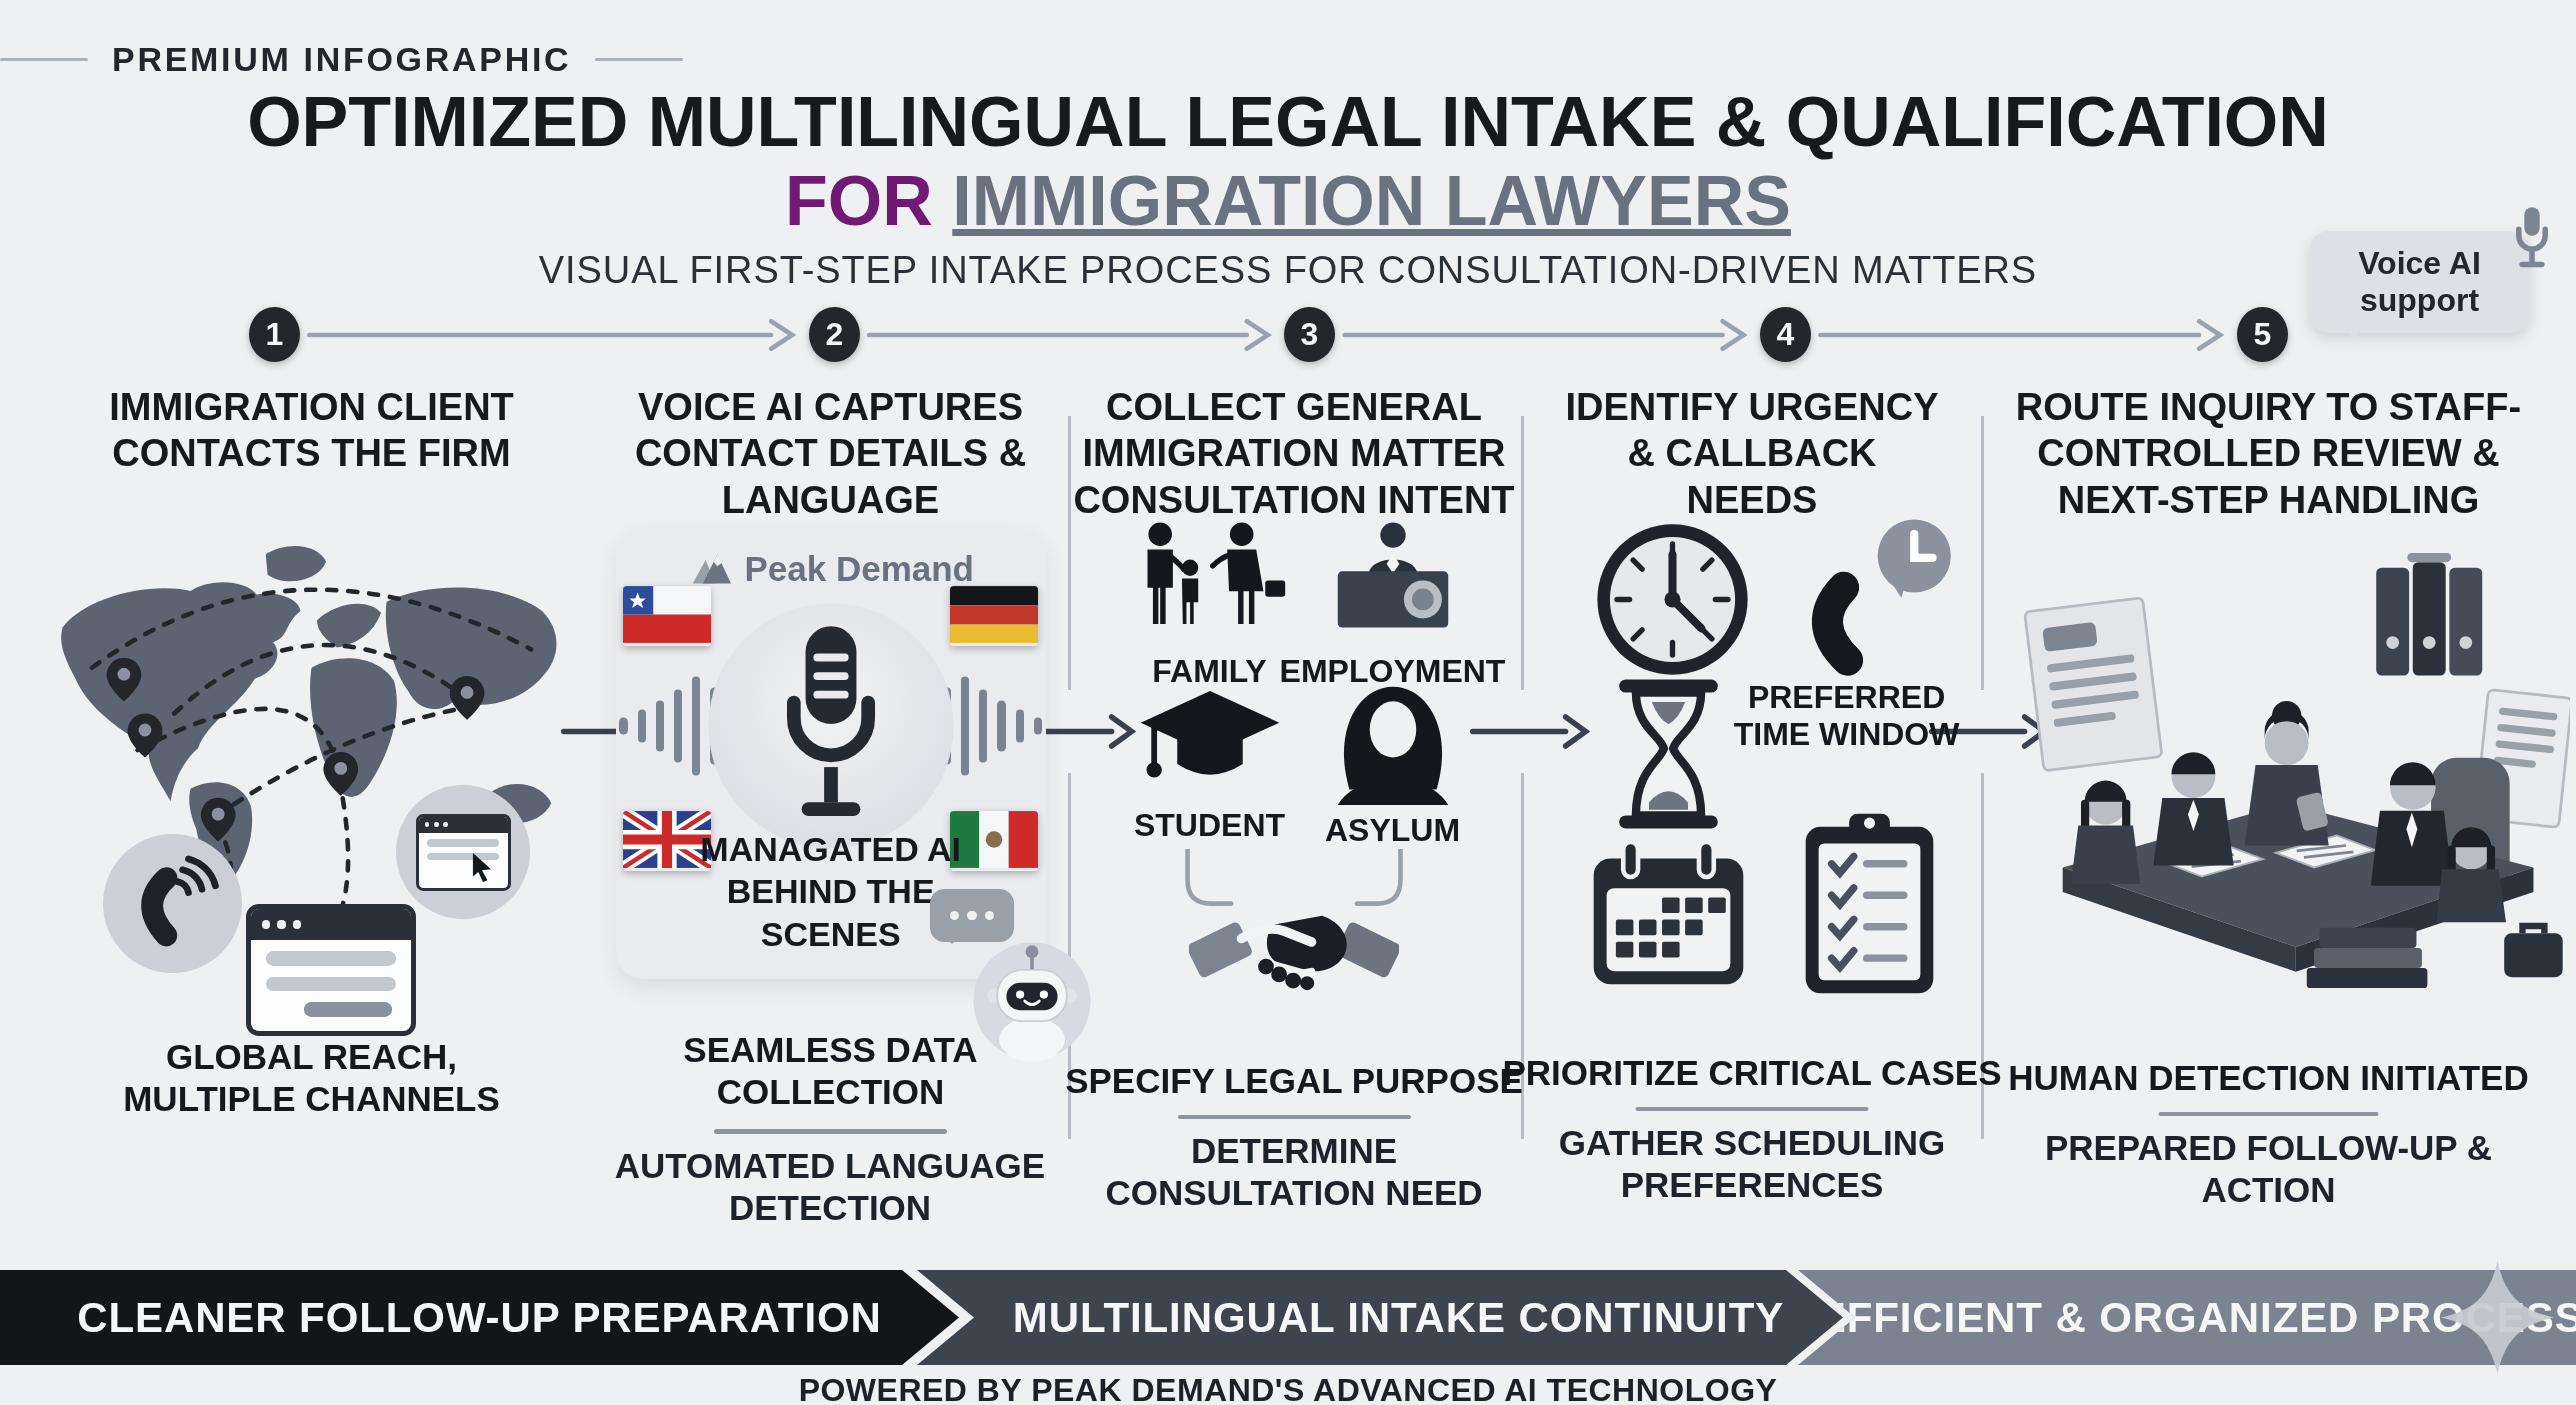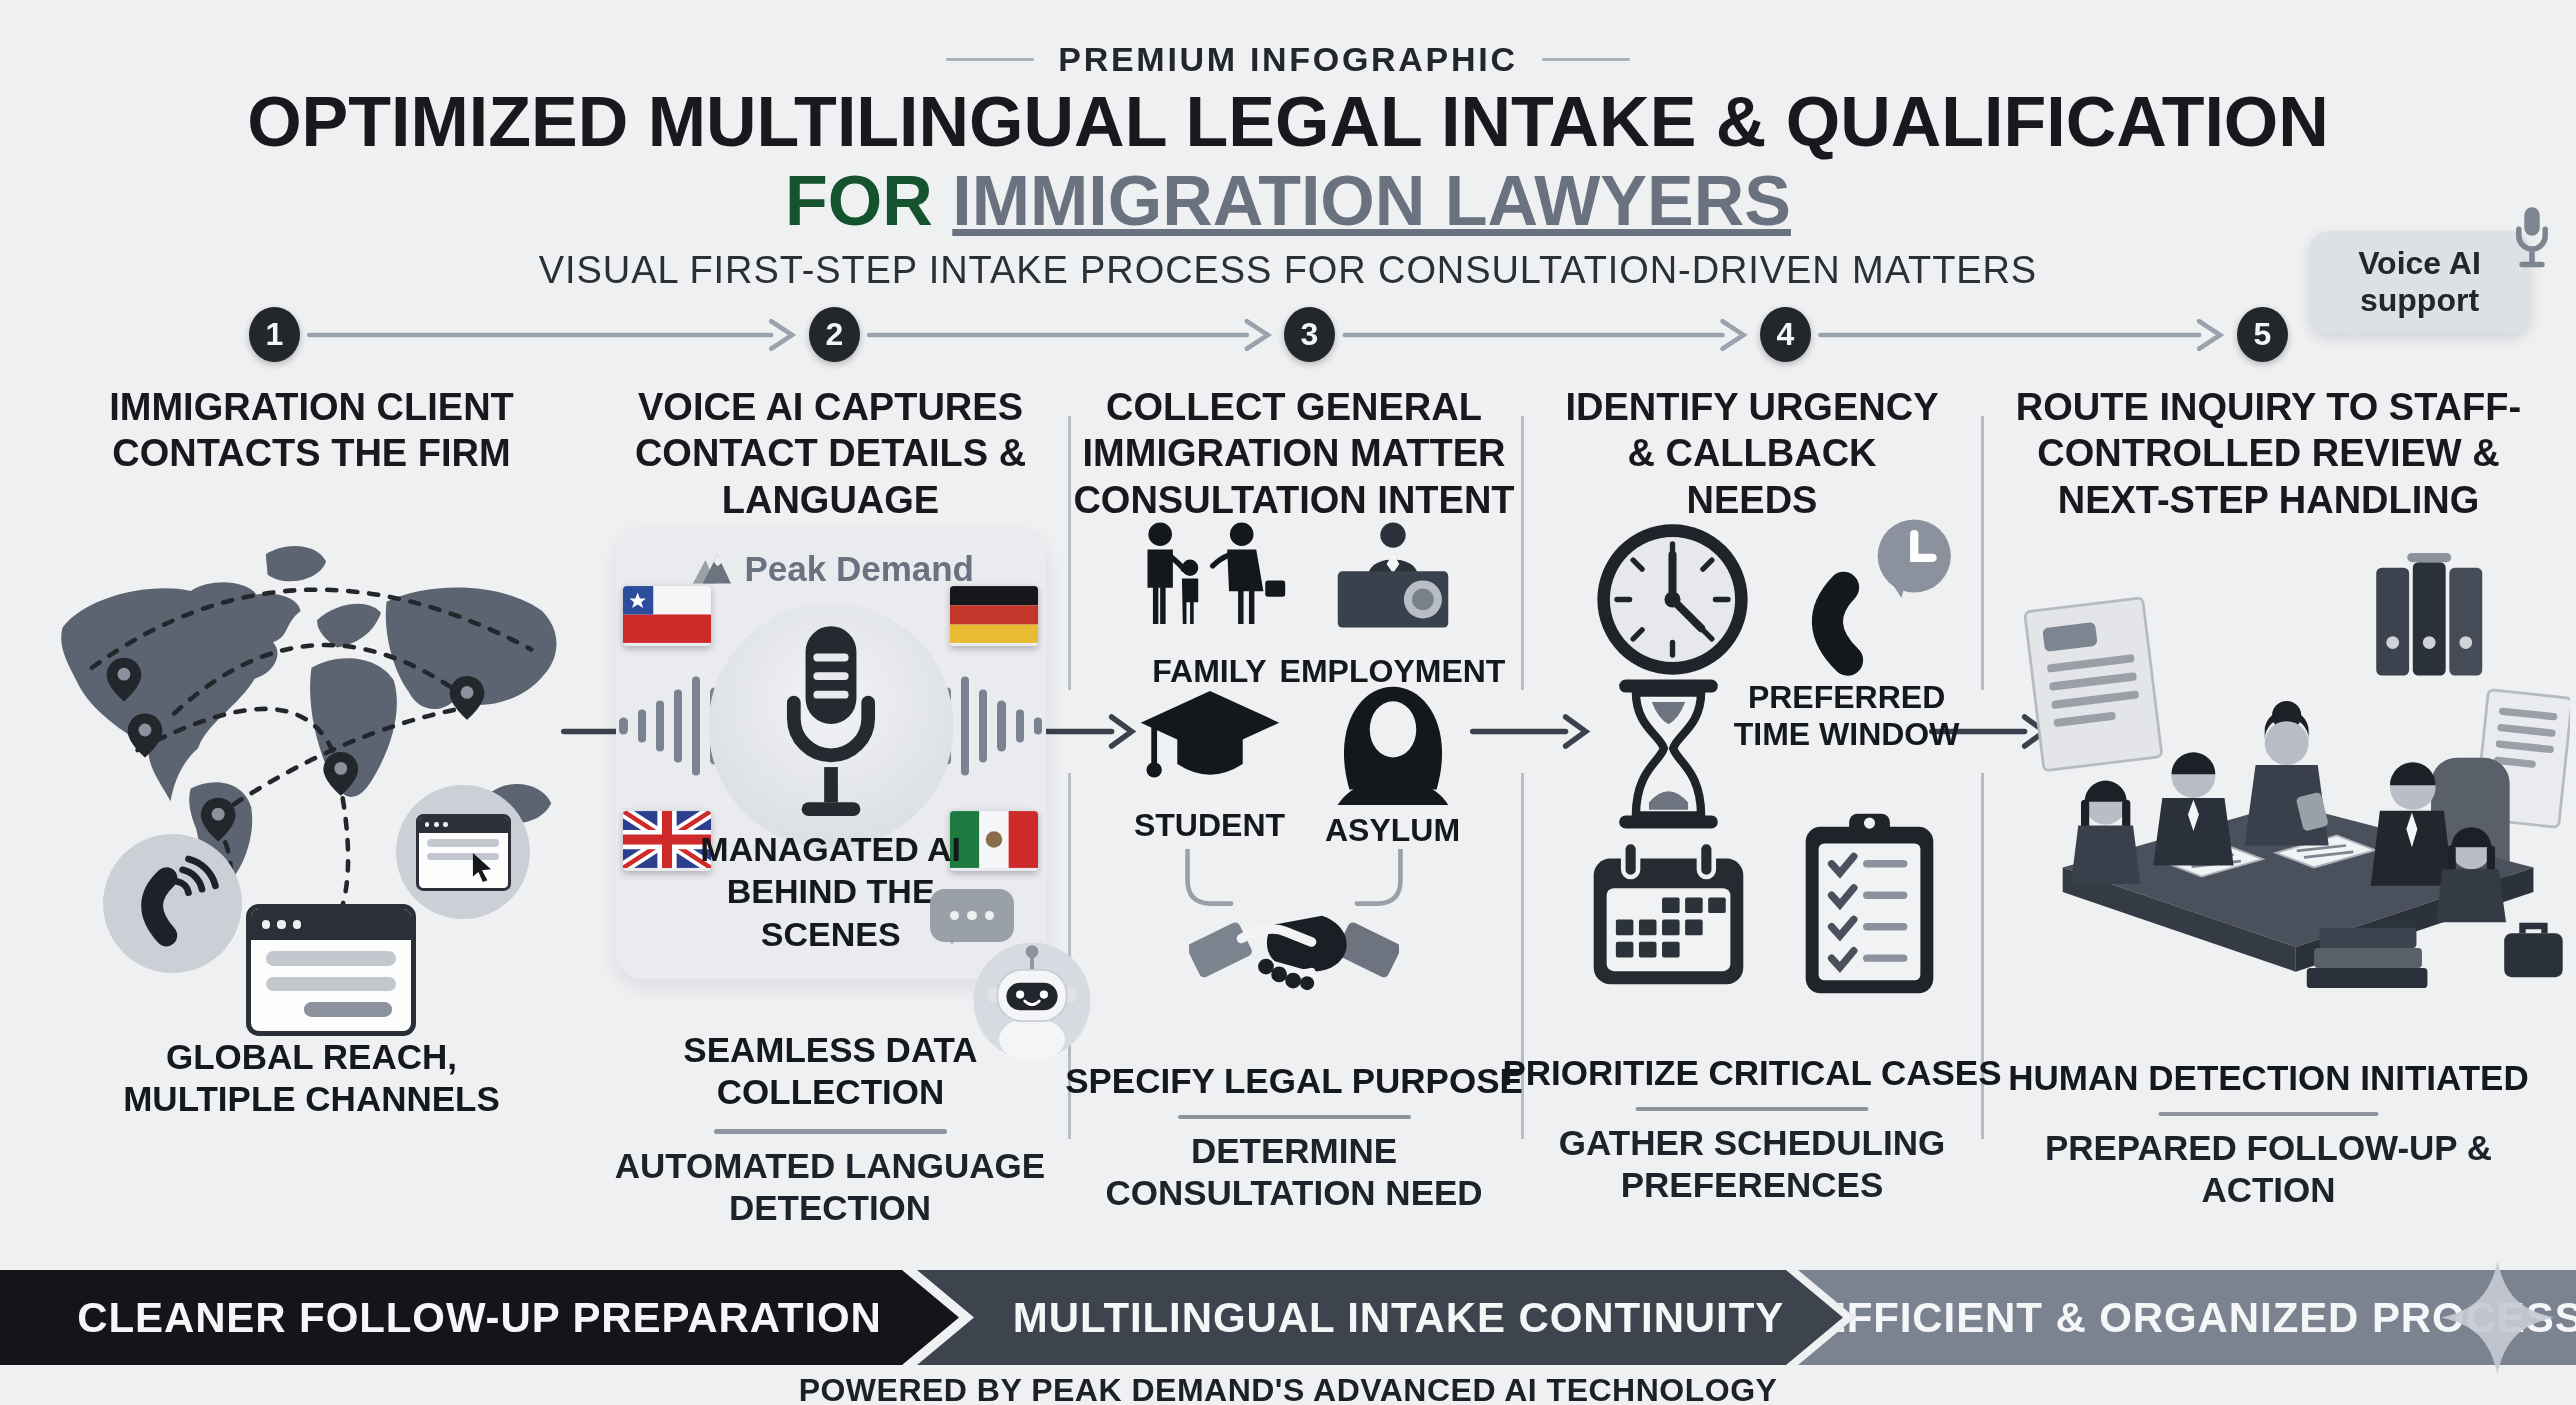--- a/index.html
+++ b/index.html
@@ -1,27 +1,27 @@
 <!DOCTYPE html>
 <html style="font-size:14.6px"><head>
 <meta charset="utf-8">
 <style>
   * { box-sizing: border-box; margin: 0; padding: 0; }
   body { background:#e4e6e9; font-family:"Liberation Sans", sans-serif; }
   .stage{ position:relative; width:2576px; height:1405px; background:#eff0f2; overflow:hidden; }
 
   
-  .badge-row{ position:absolute; top:40px; left:0; width:100%; display:flex; align-items:center; justify-content:center; gap:24px; }
+  .badge-row{ position:absolute; top:40px; left:0; width:100%; display:flex; align-items:center; gap:24px; }
   .badge-line{ width:88px; height:3.7px; background:#aab0b8; border-radius:1.8px; }
   .badge-text{ font-size:34px; font-weight:700; letter-spacing:2.7px; color:#23262b; }
   .title1{ position:absolute; top:82px; left:0; width:100%; text-align:center;
            font-size:70px; font-weight:800; letter-spacing:0px; color:#17191d; }
   .title2{ position:absolute; top:161px; left:0; width:100%; text-align:center;
            font-size:70px; font-weight:800; }
-  .title2 .t2a{ color:#14532d; }
+  .title2 .t2a{ color:#701a75; }
   .title2 .t2b{ color:#6a7280;text-decoration:underline; }
   .subtitle{ position:absolute; top:249px; left:0; width:100%; text-align:center;
              font-size:38px; font-weight:500; letter-spacing:0.9px; color:#2b2f36; }
 
   
   .rail-svg{ position:absolute; left:0; top:302px; }
   .step-num{ position:absolute; top:307px; width:51px; height:55px; border-radius:50%;
              background:#23262b; color:#f4f5f7; display:flex; align-items:center; justify-content:center;
              font-size:32px; font-weight:800; box-shadow:0 2.7px 7.3px rgba(0,0,0,.25); }
 

